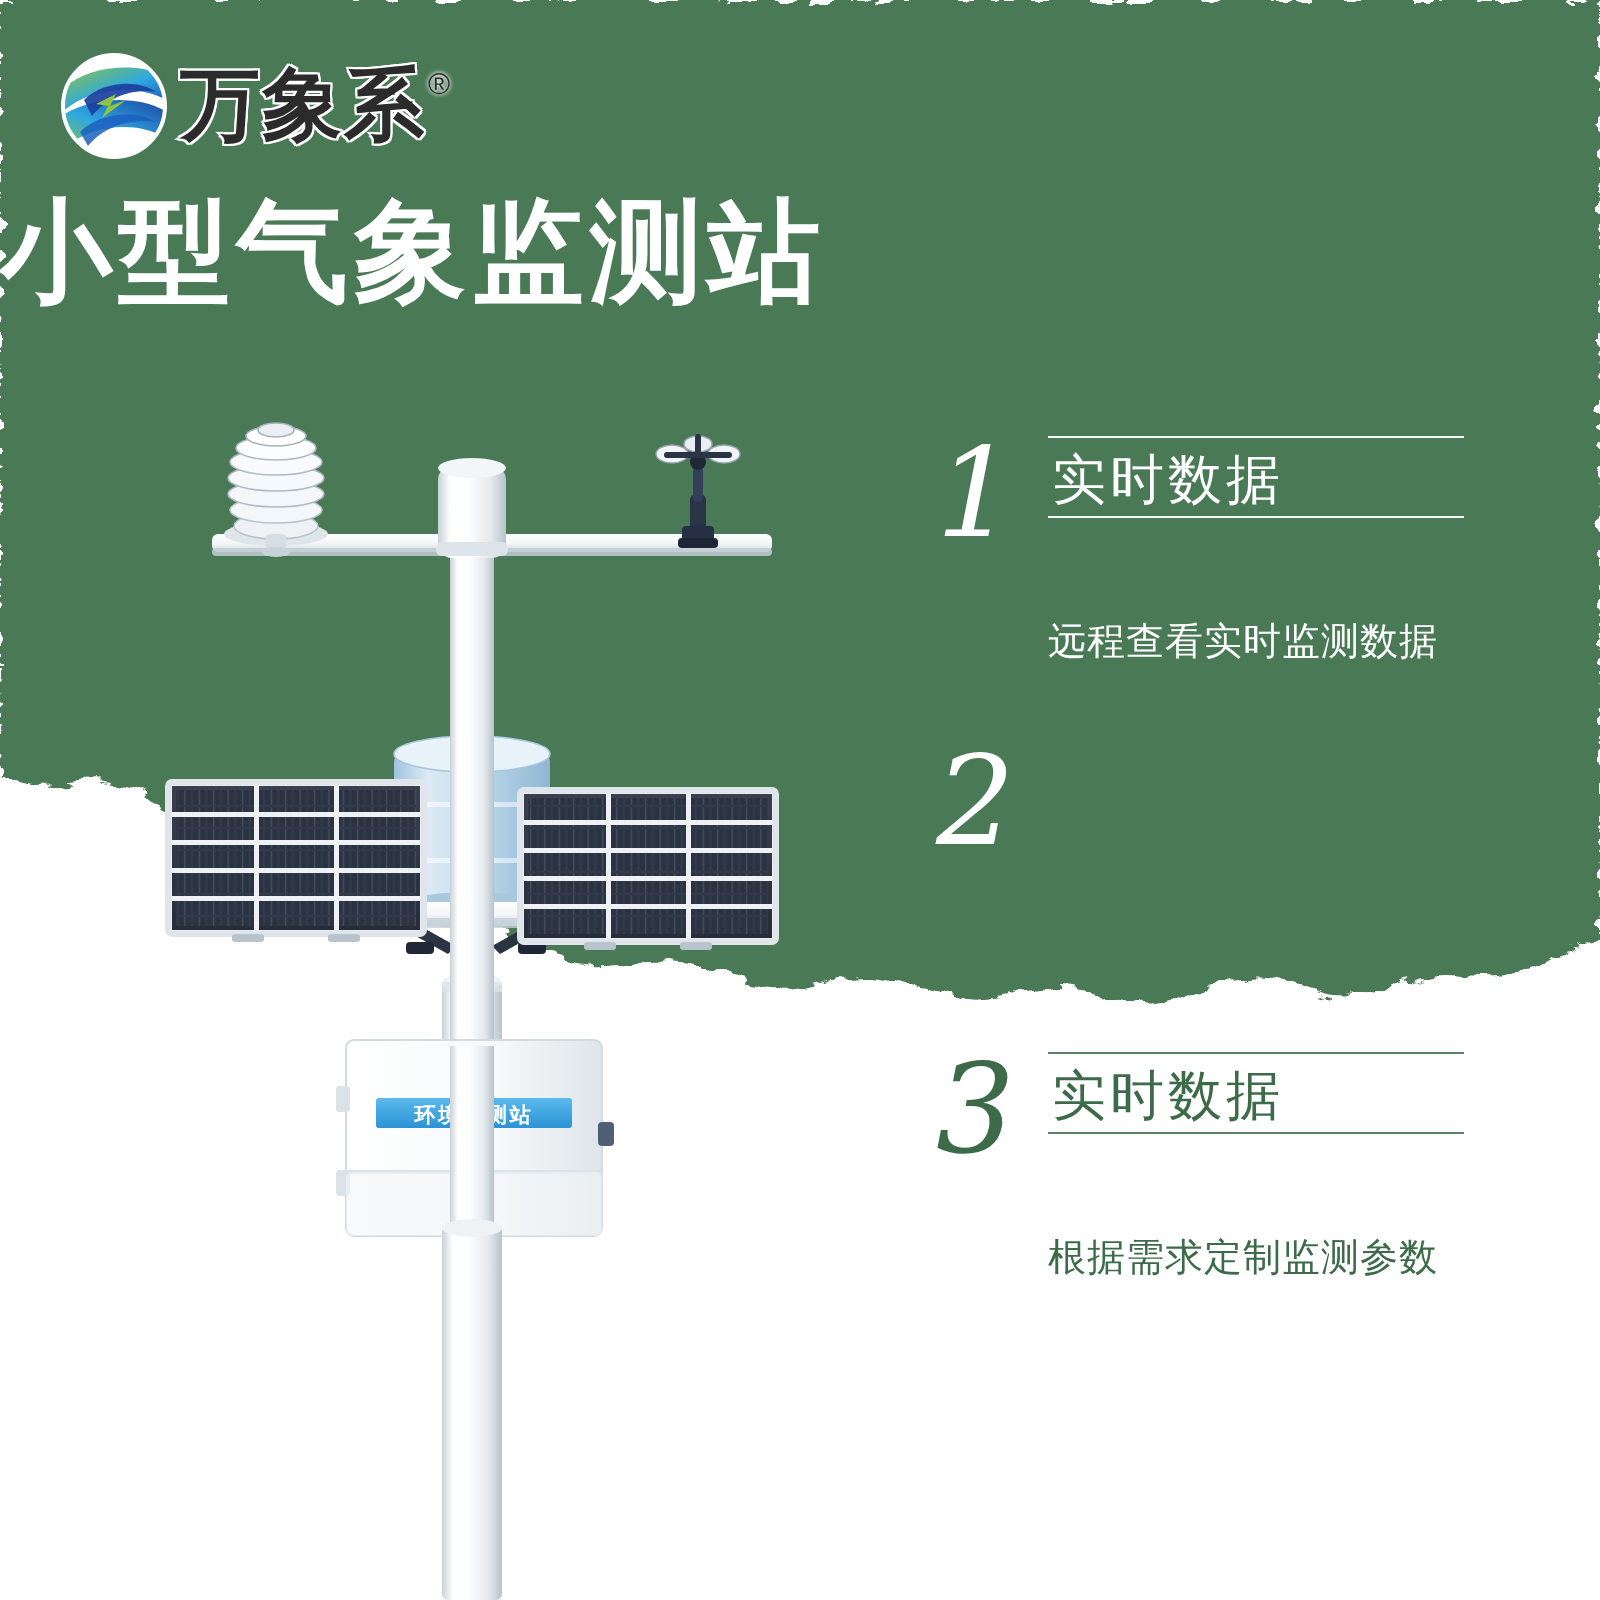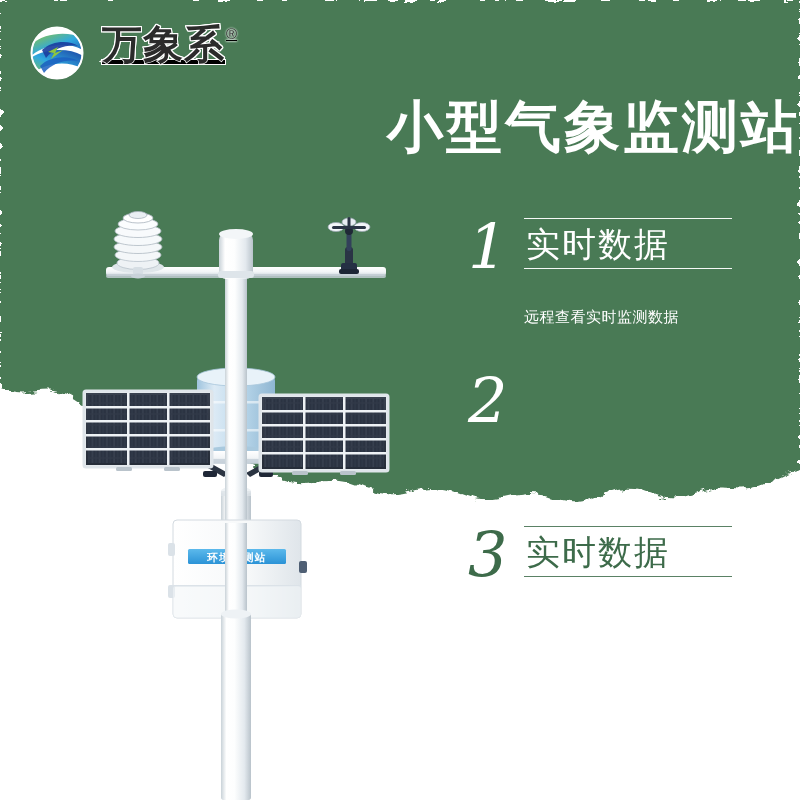--- a/index.html
+++ b/index.html
@@ -29,24 +29,23 @@
     pointer-events: none;
   }
   .green-band svg { display: block; }
 
   
   .logo-wrap {
     position: absolute;
     left: 28px;
     top: 24px;
     display: flex;
-    align-items: flex-start;
-    gap: 16px;
+    align-items: center;
+    gap: 4px;
     z-index: 6;
-    text-decoration: underline;
   }
   .logo-mark {
     width: 58px;
     height: 58px;
     position: relative;
     flex: 0 0 auto;
   }
   .logo-text {
     position: relative;
     display: flex;
@@ -73,21 +72,21 @@
     margin-left: 1px;
     text-shadow: 0 0 2px #fff, 0 0 2px #fff;
   }
 
   
   .main-title {
     position: absolute;
     left: 0;
     top: 96px;
     width: 800px;
-    text-align: right;
+    text-align: left;
     z-index: 6;
     font-family: "DejaVu Sans", "Liberation Sans", sans-serif;
     font-size: 56px;
     font-weight: 700;
     color: #ffffff;
     letter-spacing: 3px;
     line-height: 1.1;
   }
 
   
@@ -120,32 +119,32 @@
     width: 250px;
   }
   .rule {
     height: 1px;
     width: 208px;
     background: #ffffff;
     opacity: .95;
   }
   .feature-title {
     font-family: Liberation Serif, serif;
-    font-size: 34px;
+    font-size: 27px;
     font-weight: 400;
     letter-spacing: 2px;
     line-height: 1.35;
     padding: 3px 0 0 2px;
   }
   .feature-sub {
     position: absolute;
     left: 56px;
     top: 96px;
     font-family: "DejaVu Sans", "Liberation Sans", sans-serif;
-    font-size: 15px;
+    font-size: 19px;
     font-weight: 400;
     letter-spacing: .5px;
     white-space: nowrap;
   }
 
   
   .feature.on-green .feature-num,
   .feature.on-green .feature-title,
   .feature.on-green .feature-sub { color: #ffffff; }
   .feature.on-green .rule { background: #ffffff; }
@@ -423,17 +422,18 @@
       <div class="feature-num">2</div>
     </div>
 
     <div class="feature on-white">
       <div class="feature-num">3</div>
       <div class="feature-head">
         <div class="rule"></div>
         <div class="feature-title">实时数据</div>
         <div class="rule"></div>
       </div>
+      <div class="feature-sub">根据需求定制监测参数</div>
     </div>
 
   </div>
 
 </div>
 
 </body></html>

